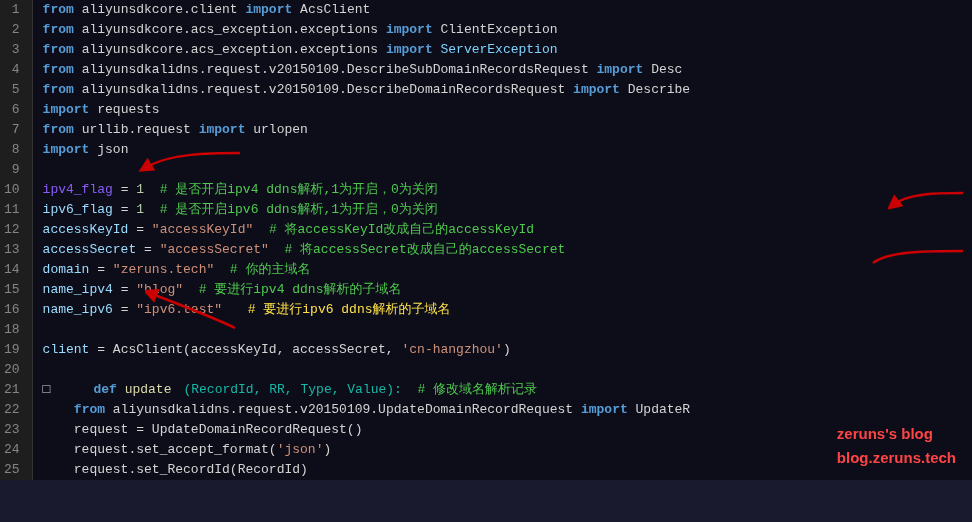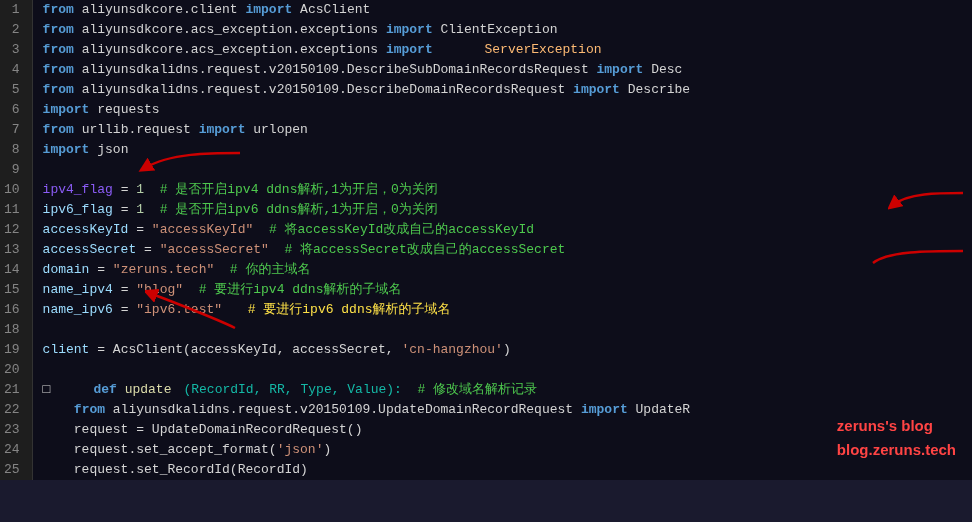--- a/index.html
+++ b/index.html
@@ -42,21 +42,21 @@
       padding-left: 10px;
       white-space: pre;
       line-height: 20px;
       font-size: 13px;
       vertical-align: top;
       background: #0d0d1a;
     }
     .watermark {
       position: absolute;
       right: 16px;
-      bottom: 60px;
+      bottom: 52px;
       color: #ff4444;
       font-size: 15px;
       font-family: Arial, sans-serif;
       font-weight: bold;
       line-height: 1.6;
       pointer-events: none;
     }
     .block-arrow {
       position: absolute;
       pointer-events: none;
@@ -71,21 +71,21 @@
         <tr>
           <td class="line-num">1</td>
           <td class="line-code"><span style="color: rgb(86, 156, 214); font-weight: bold;">from</span><span style="color: rgb(212, 212, 212);"> aliyunsdkcore.client </span><span style="color: rgb(86, 156, 214); font-weight: bold;">import</span><span style="color: rgb(212, 212, 212);"> AcsClient</span></td>
         </tr>
         <tr>
           <td class="line-num">2</td>
           <td class="line-code"><span style="color: rgb(86, 156, 214); font-weight: bold;">from</span><span style="color: rgb(212, 212, 212);"> aliyunsdkcore.acs_exception.exceptions </span><span style="color: rgb(86, 156, 214); font-weight: bold;">import</span><span style="color: rgb(212, 212, 212);"> ClientException</span></td>
         </tr>
         <tr>
           <td class="line-num">3</td>
-          <td class="line-code"><span style="color: rgb(86, 156, 214); font-weight: bold;">from</span><span style="color: rgb(212, 212, 212);"> aliyunsdkcore.acs_exception.exceptions </span><span style="color: rgb(86, 156, 214); font-weight: bold;">import</span><span style="color: #fdba74; margin-left: 44px;"> ServerException</span></td>
+          <td class="line-code"><span style="color: rgb(86, 156, 214); font-weight: bold;">from</span><span style="color: rgb(212, 212, 212);"> aliyunsdkcore.acs_exception.exceptions </span><span style="color: rgb(86, 156, 214); font-weight: bold;">import</span><span style="color: #7dd3fc;"> ServerException</span></td>
         </tr>
         <tr>
           <td class="line-num">4</td>
           <td class="line-code"><span style="color: rgb(86, 156, 214); font-weight: bold;">from</span><span style="color: rgb(212, 212, 212);"> aliyunsdkalidns.request.v20150109.DescribeSubDomainRecordsRequest </span><span style="color: rgb(86, 156, 214); font-weight: bold;">import</span><span style="color: rgb(212, 212, 212);"> Desc</span></td>
         </tr>
         <tr>
           <td class="line-num">5</td>
           <td class="line-code"><span style="color: rgb(86, 156, 214); font-weight: bold;">from</span><span style="color: rgb(212, 212, 212);"> aliyunsdkalidns.request.v20150109.DescribeDomainRecordsRequest </span><span style="color: rgb(86, 156, 214); font-weight: bold;">import</span><span style="color: rgb(212, 212, 212);"> Describe</span></td>
         </tr>
         <tr>

